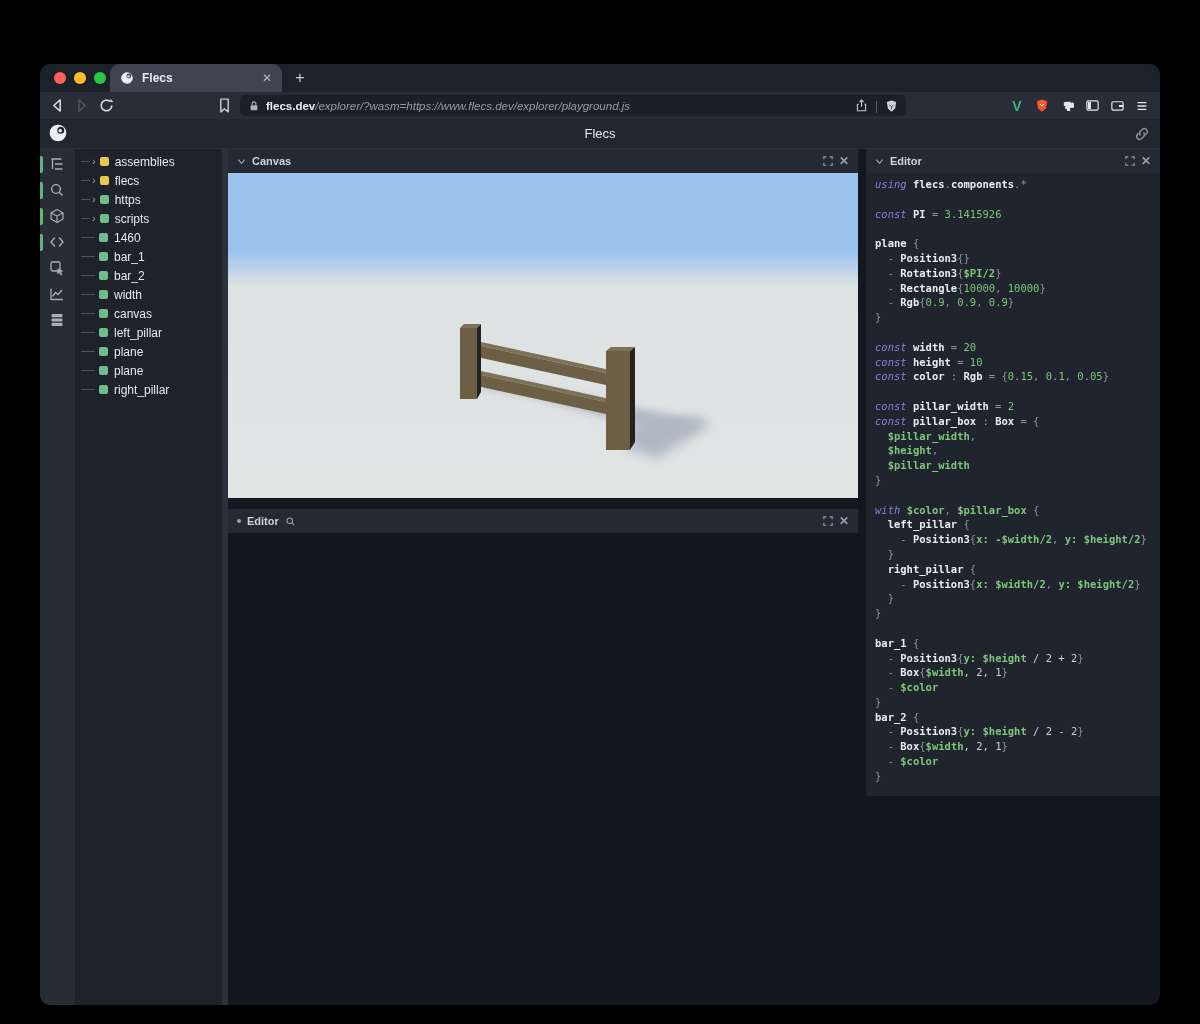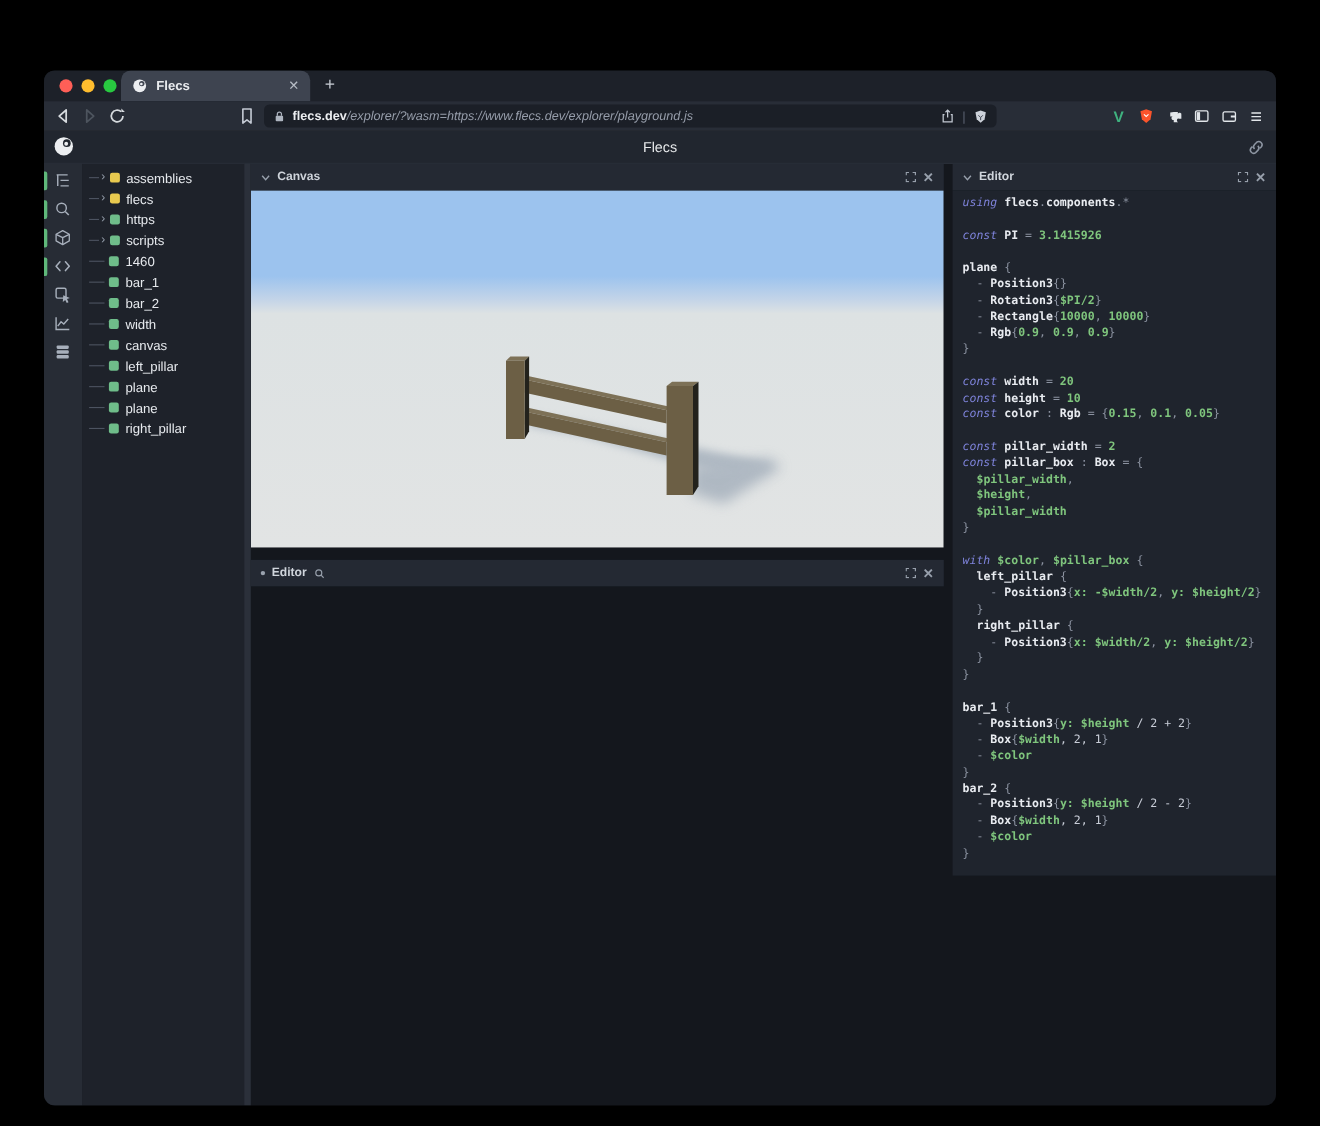--- a/index.html
+++ b/index.html
@@ -61,21 +61,21 @@
   #search-h{left:188px;top:445px;width:630px;}
 
   .editor{position:absolute;left:826px;top:85px;width:294px;height:647px;}
   #editor-h{left:826px;top:85px;width:294px;}
   .code{position:absolute;left:0;top:24px;width:294px;height:623px;background:#1f242d;box-sizing:border-box;padding:4px 0 0 9px;overflow:hidden;
         font-family:"DejaVu Sans Mono",monospace;font-size:10.5px;line-height:14.8px;font-weight:400;white-space:pre;}
   .code-line{height:14.8px;}
   .tk-kw{color:var(--kw,#7e83da);font-style:italic;}
   .tk-id{color:var(--id,#e8ebf0);font-weight:700;}
   .tk-pun{color:var(--pun,#8b92a0);}
-  .tk-num{color:var(--num,#7fc57d);font-weight:700;}
+  .tk-num{color:var(--num,#7fc57d);font-weight:400;}
   .tk-var{color:var(--var,#7fc57d);font-weight:700;}
   .tk-pln{color:var(--pln,#c9ced8);}
   svg{display:block;}
 </style>
 </head>
 <body>
 
 <div class="window">
 
   <div class="tabbar">

